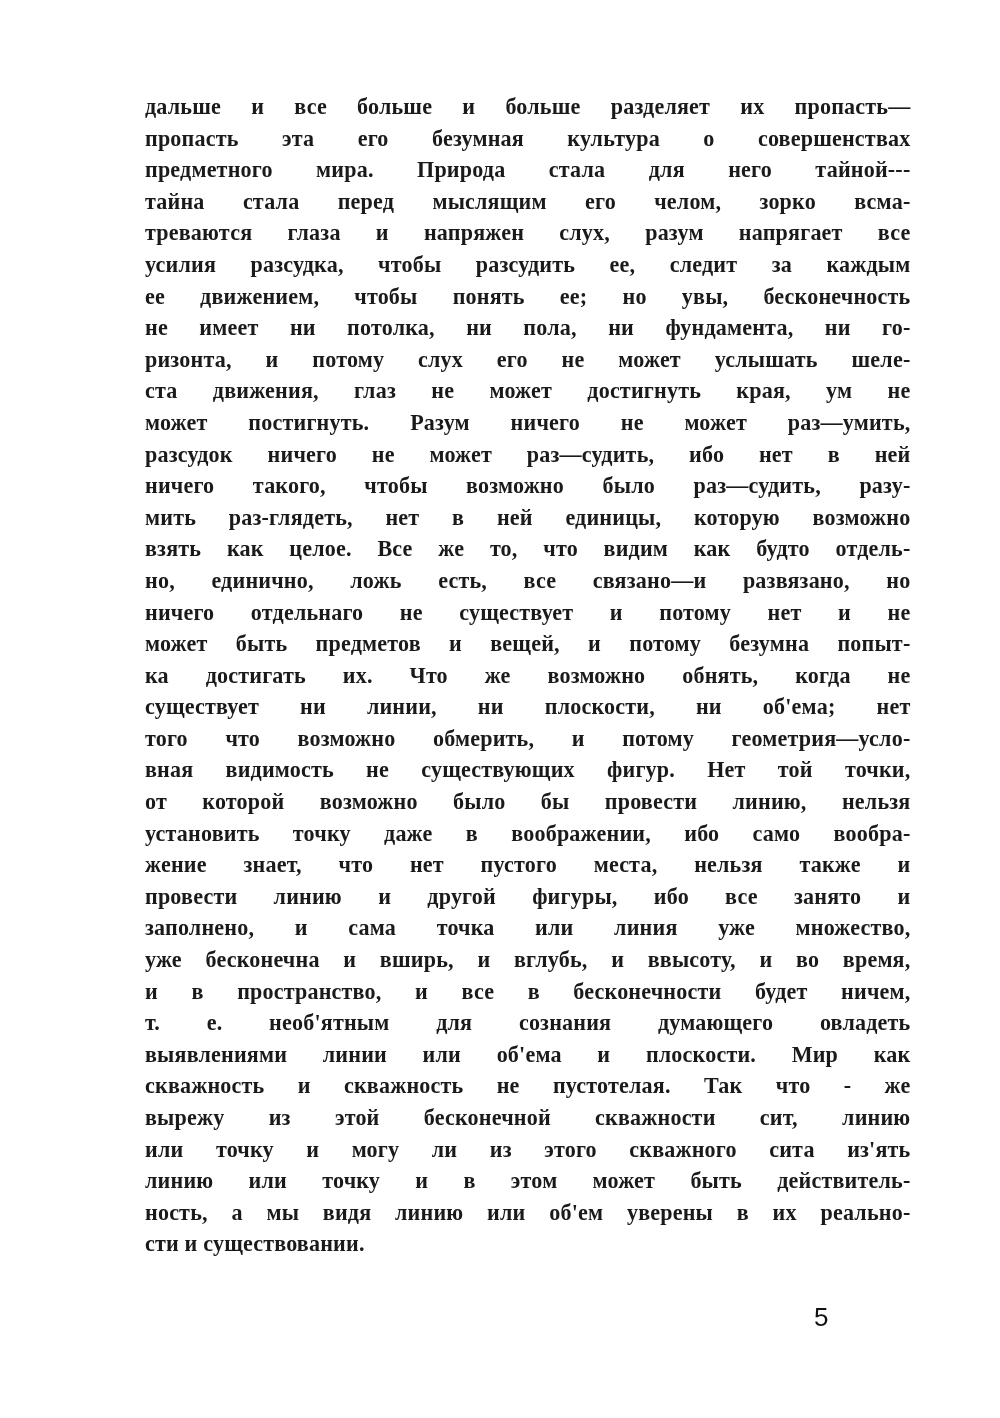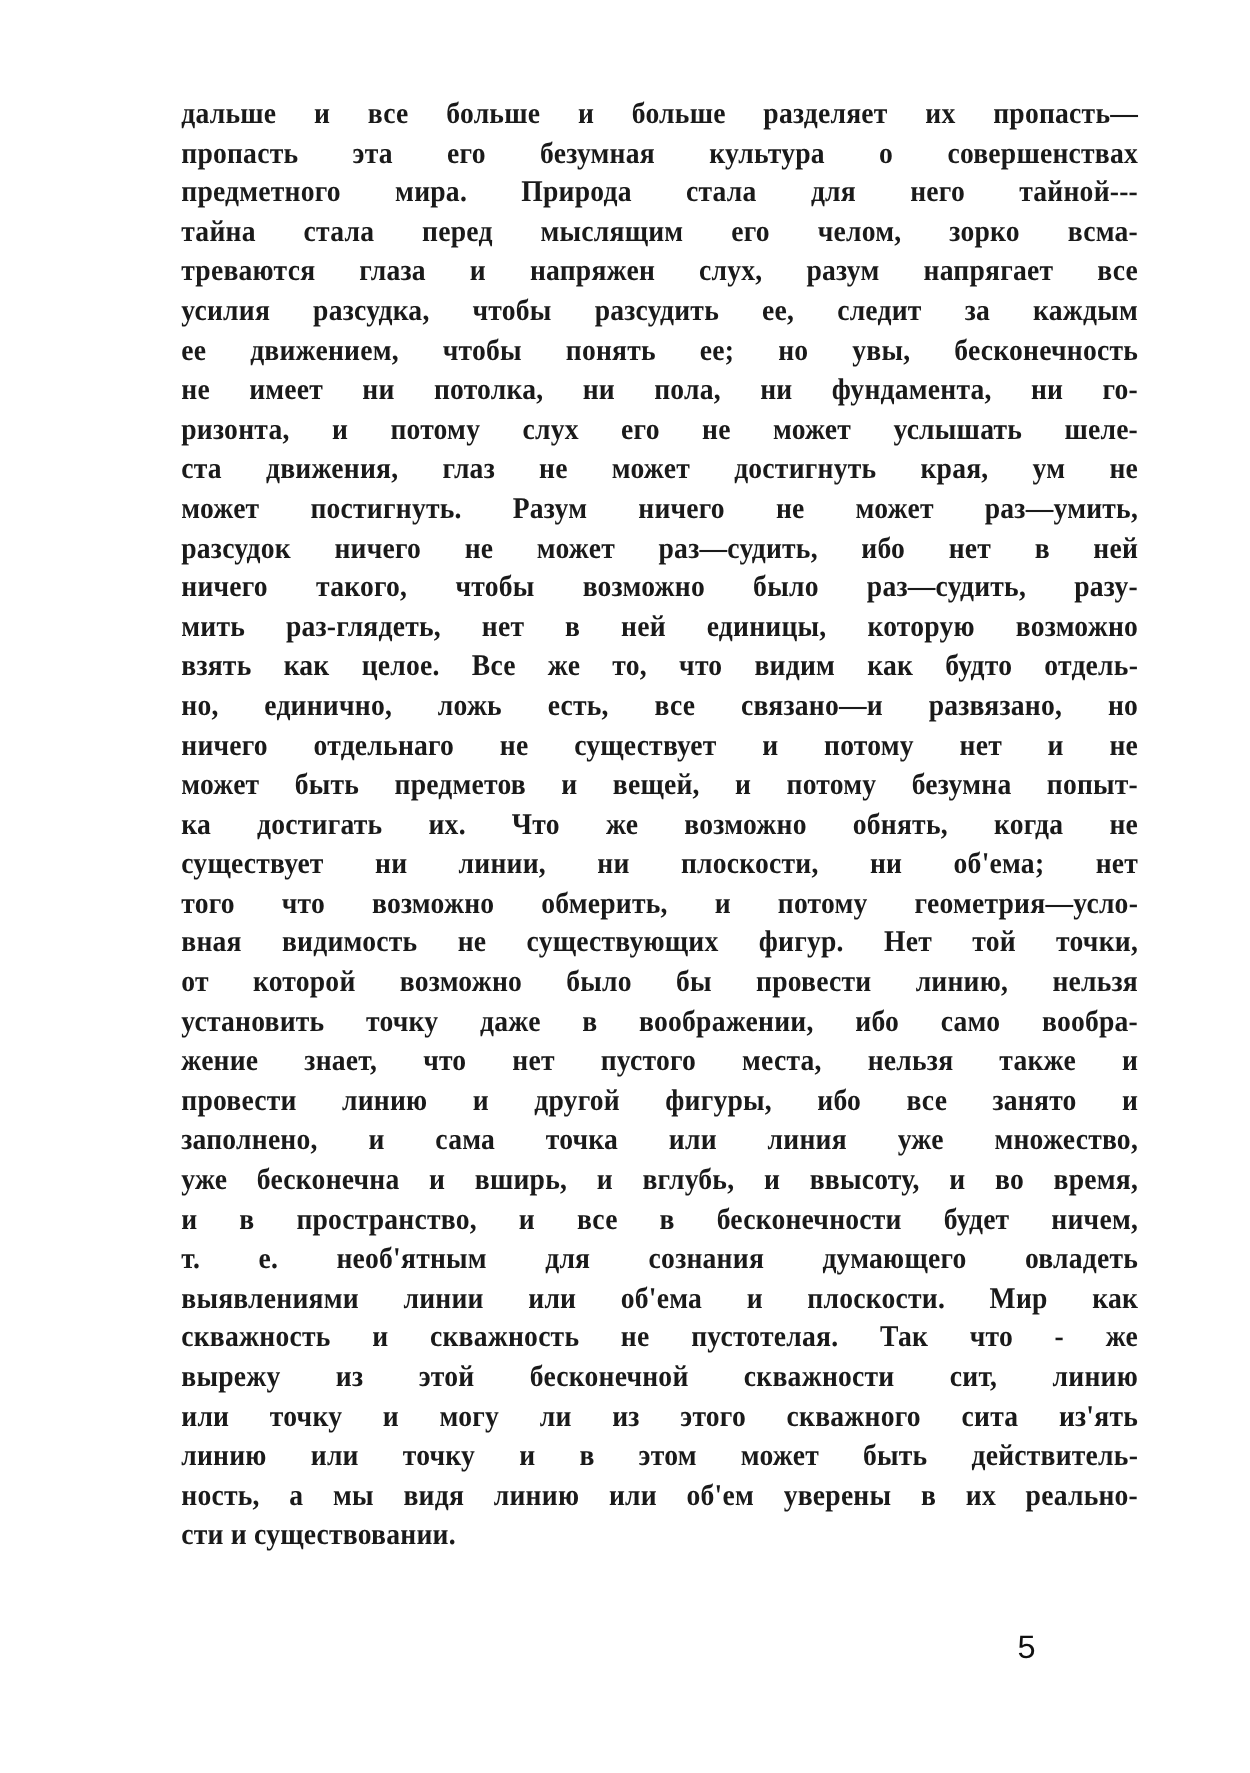--- a/index.html
+++ b/index.html
@@ -1,18 +1,18 @@
 <!DOCTYPE html>
 <html><head>
 <meta charset="utf-8">
 <style>
   html, body { margin: 0; padding: 0; background: #ffffff; }
   body { width: 1000px; height: 1418px; position: relative; overflow: hidden; }
   .page { position: absolute; left: 0; top: 0; width: 1000px; height: 1418px; background: #ffffff; }
-  .text-block { position: absolute; left: 145px; top: 76px; width: 765px; }
+  .text-block { position: absolute; left: 145px; top: 91px; width: 765px; }
   .line {
     font-family: "Liberation Serif", "DejaVu Serif", serif;
     font-size: 24px;
     font-weight: bold;
     color: #1a1a1a;
     height: 31.6px;
     line-height: 31.6px;
     white-space: nowrap;
     text-align: justify;
     text-align-last: justify;

